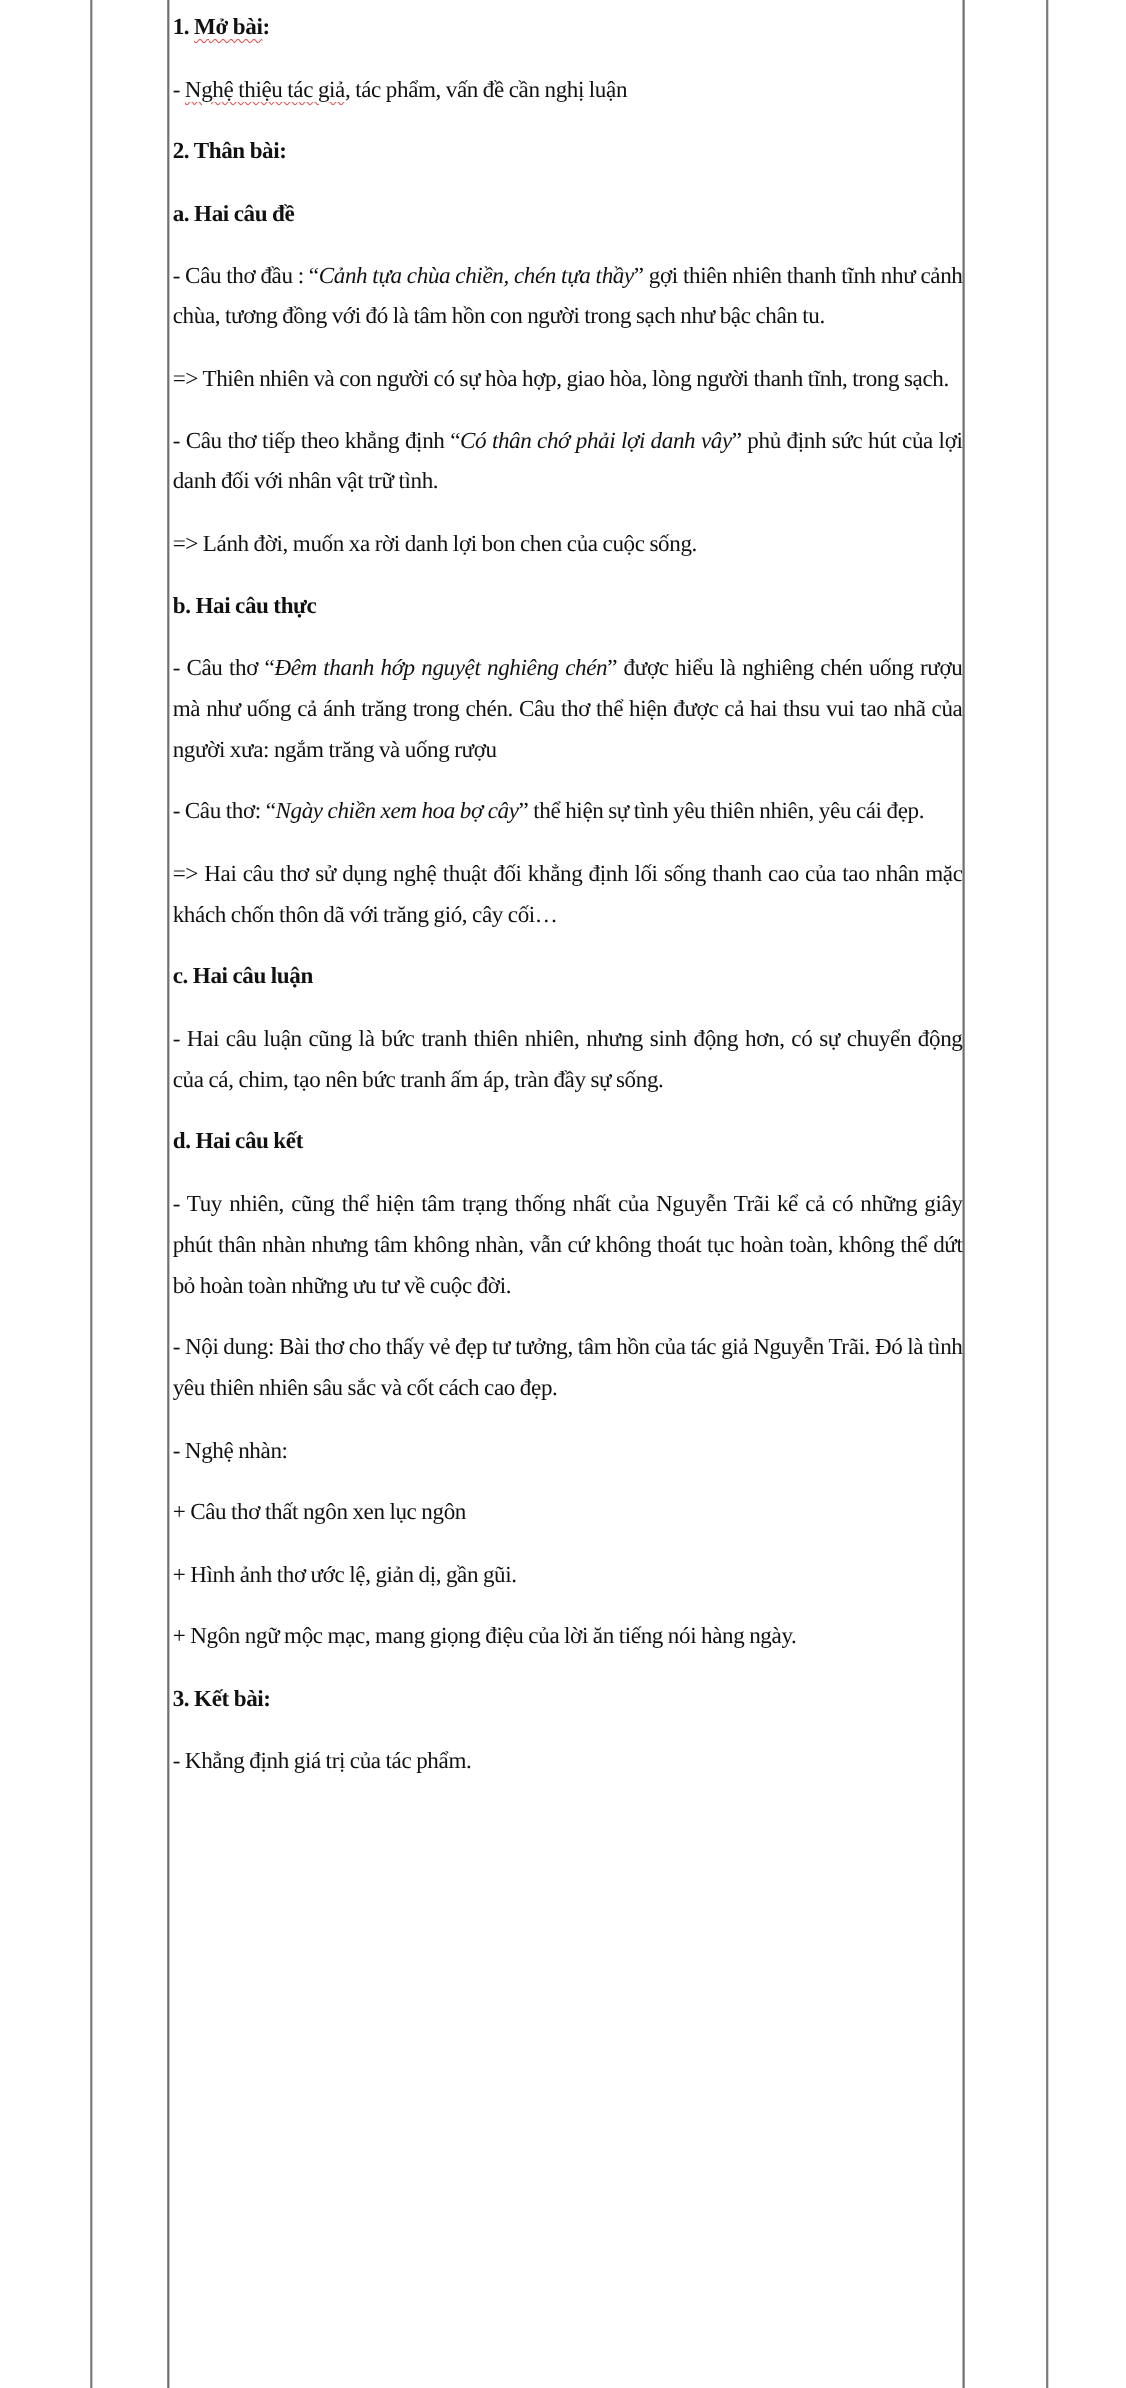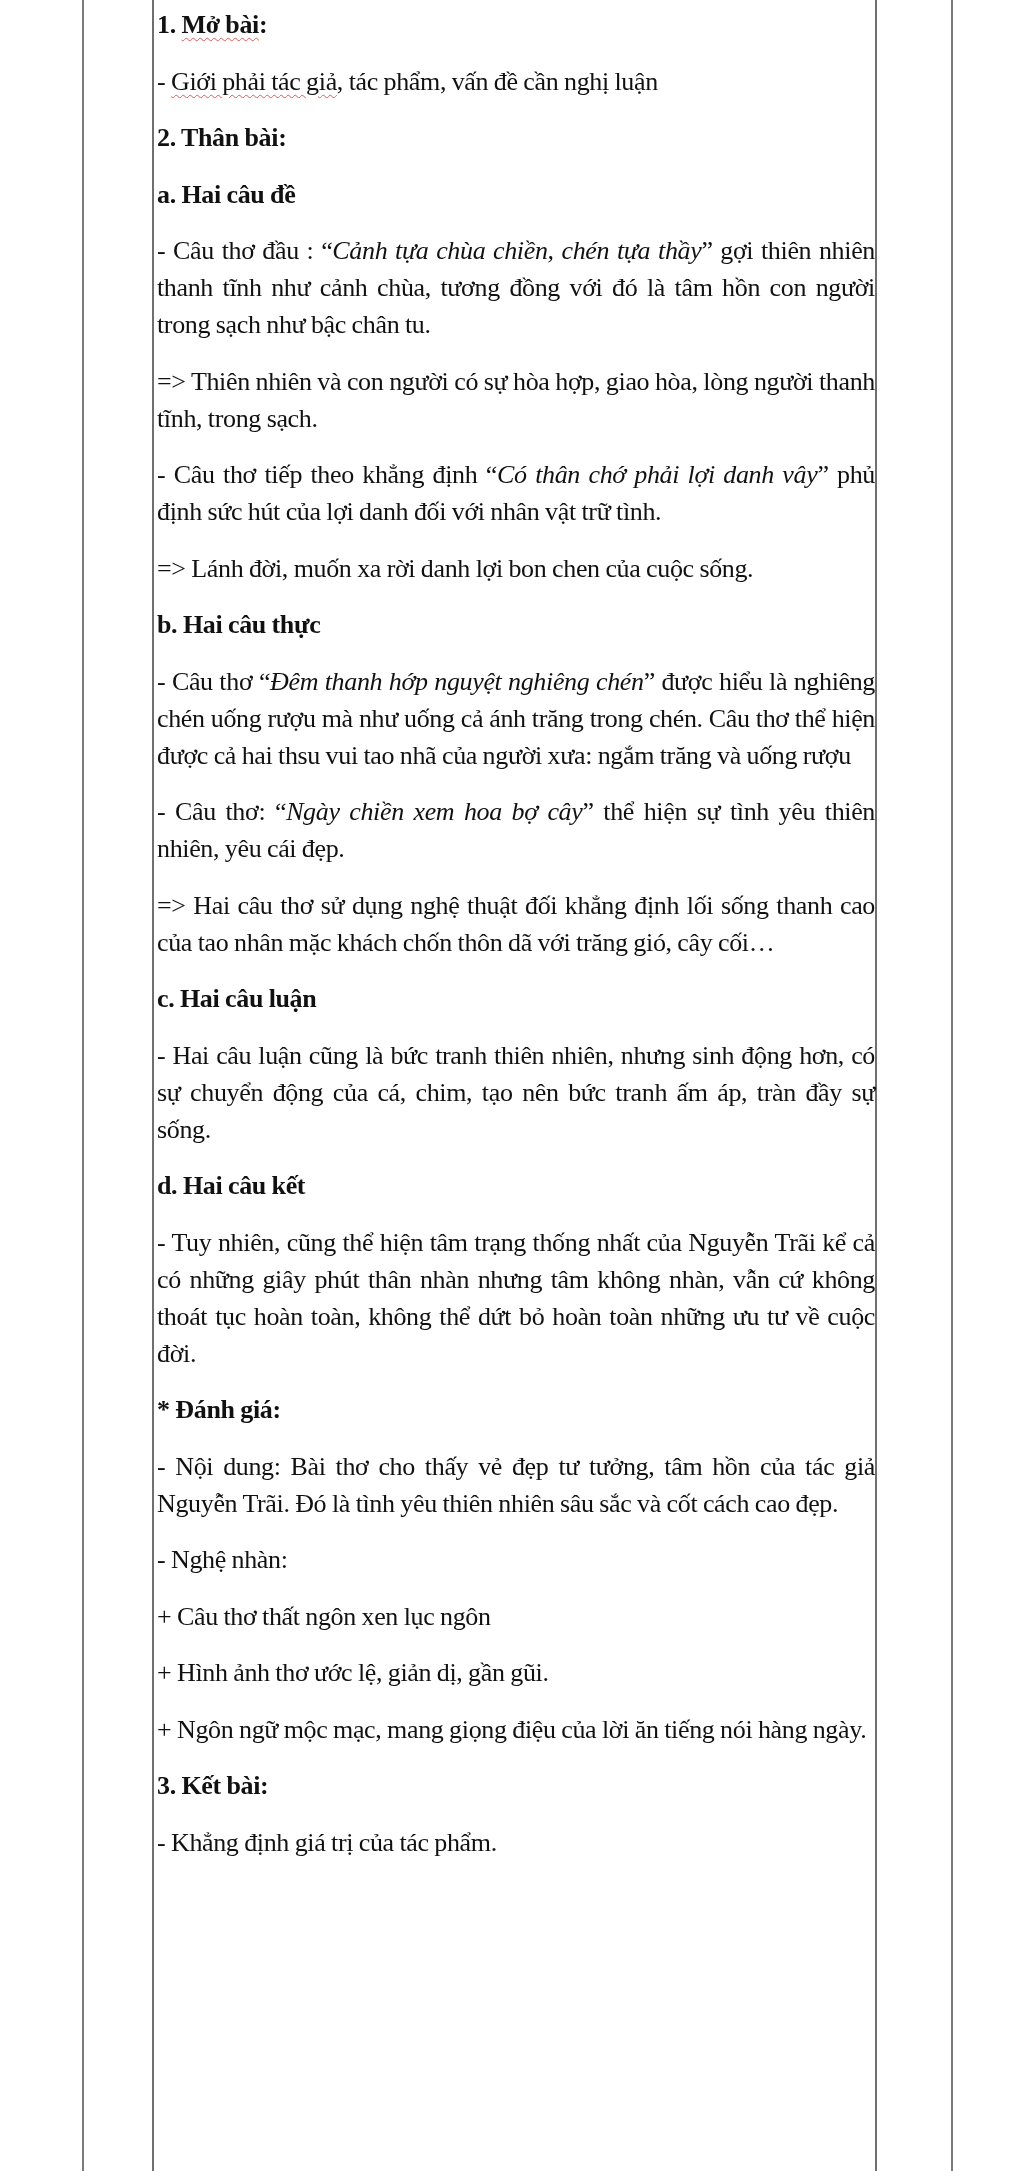--- a/index.html
+++ b/index.html
@@ -30,21 +30,21 @@
       bottom: 0;
       left: 152px;
       width: 725px;
       border-left: 2px solid #6f6f6f;
       border-right: 2px solid #6f6f6f;
       box-sizing: border-box;
       padding: 6px 0 0 3px;
     }
     .para {
       margin: 0 0 19.5px 0;
-      font-size: 26px;
+      font-size: 21px;
       line-height: 37px;
       text-align: justify;
       letter-spacing: -0.35px;
       word-spacing: -0.5px;
     }
     .para.heading-main { font-weight: bold; }
     .para.heading-sub { font-weight: bold; }
     .seg-italic { font-style: italic; }
     .seg-spell {
       text-decoration: underline wavy #e05a5a;
@@ -54,36 +54,35 @@
   </style>
 </head>
 <body>
 
 <div class="outer-line left"></div>
 <div class="outer-line right"></div>
 
 <div class="table-cell">
   <div id="doc-body">
       <p class="para heading-main"><span>1. </span><span class="seg-spell">Mở bài</span><span>:</span></p>
-      <p class="para body"><span>- </span><span class="seg-spell">Giới phải tác giả</span><span>, tác phẩm, vấn đề cần nghị luận</span></p>
+      <p class="para body"><span>- </span><span class="seg-spell">Nghệ thiệu tác giả</span><span>, tác phẩm, vấn đề cần nghị luận</span></p>
       <p class="para heading-main"><span>2. Thân bài:</span></p>
       <p class="para heading-sub"><span>a. Hai câu đề</span></p>
       <p class="para body"><span>- Câu thơ đầu : “</span><span class="seg-italic">Cảnh tựa chùa chiền, chén tựa thầy</span><span>” gợi thiên nhiên thanh tĩnh như cảnh chùa, tương đồng với đó là tâm hồn con người trong sạch như bậc chân tu.</span></p>
       <p class="para body"><span>=&gt; Thiên nhiên và con người có sự hòa hợp, giao hòa, lòng người thanh tĩnh, trong sạch.</span></p>
       <p class="para body"><span>- Câu thơ tiếp theo khẳng định “</span><span class="seg-italic">Có thân chớ phải lợi danh vây</span><span>” phủ định sức hút của lợi danh đối với nhân vật trữ tình.</span></p>
       <p class="para body"><span>=&gt; Lánh đời, muốn xa rời danh lợi bon chen của cuộc sống.</span></p>
       <p class="para heading-sub"><span>b. Hai câu thực</span></p>
       <p class="para body"><span>- Câu thơ “</span><span class="seg-italic">Đêm thanh hớp nguyệt nghiêng chén</span><span>” được hiểu là nghiêng chén uống rượu mà như uống cả ánh trăng trong chén. Câu thơ thể hiện được cả hai thsu vui tao nhã của người xưa: ngắm trăng và uống rượu</span></p>
       <p class="para body"><span>- Câu thơ: “</span><span class="seg-italic">Ngày chiền xem hoa bợ cây</span><span>”  thể hiện sự tình yêu thiên nhiên, yêu cái đẹp.</span></p>
       <p class="para body"><span>=&gt; Hai câu thơ sử dụng nghệ thuật đối  khẳng định lối sống thanh cao của tao nhân mặc khách chốn thôn dã với trăng gió, cây cối…</span></p>
       <p class="para heading-sub"><span>c. Hai câu luận</span></p>
       <p class="para body"><span>- Hai câu luận cũng là bức tranh thiên nhiên, nhưng sinh động hơn, có sự chuyển động của cá, chim, tạo nên bức tranh ấm áp, tràn đầy sự sống.</span></p>
       <p class="para heading-sub"><span>d. Hai câu kết</span></p>
       <p class="para body"><span>- Tuy nhiên, cũng thể hiện tâm trạng thống nhất của Nguyễn Trãi kể cả có những giây phút thân nhàn nhưng tâm không nhàn, vẫn cứ không thoát tục hoàn toàn, không thể dứt bỏ hoàn toàn những ưu tư về cuộc đời.</span></p>
-      <p class="para heading-sub"><span>* Đánh giá:</span></p>
       <p class="para body"><span>- Nội dung: Bài thơ cho thấy vẻ đẹp tư tưởng, tâm hồn của tác giả Nguyễn Trãi. Đó là tình yêu thiên nhiên sâu sắc và cốt cách cao đẹp.</span></p>
       <p class="para body"><span>- Nghệ nhàn:</span></p>
       <p class="para body"><span>+ Câu thơ thất ngôn xen lục ngôn</span></p>
       <p class="para body"><span>+ Hình ảnh thơ ước lệ, giản dị, gần gũi.</span></p>
       <p class="para body"><span>+ Ngôn ngữ mộc mạc, mang giọng điệu của lời ăn tiếng nói hàng ngày.</span></p>
       <p class="para heading-main"><span>3. Kết bài:</span></p>
       <p class="para body"><span>- Khẳng định giá trị của tác phẩm.</span></p>
     </div>
 </div>
 

